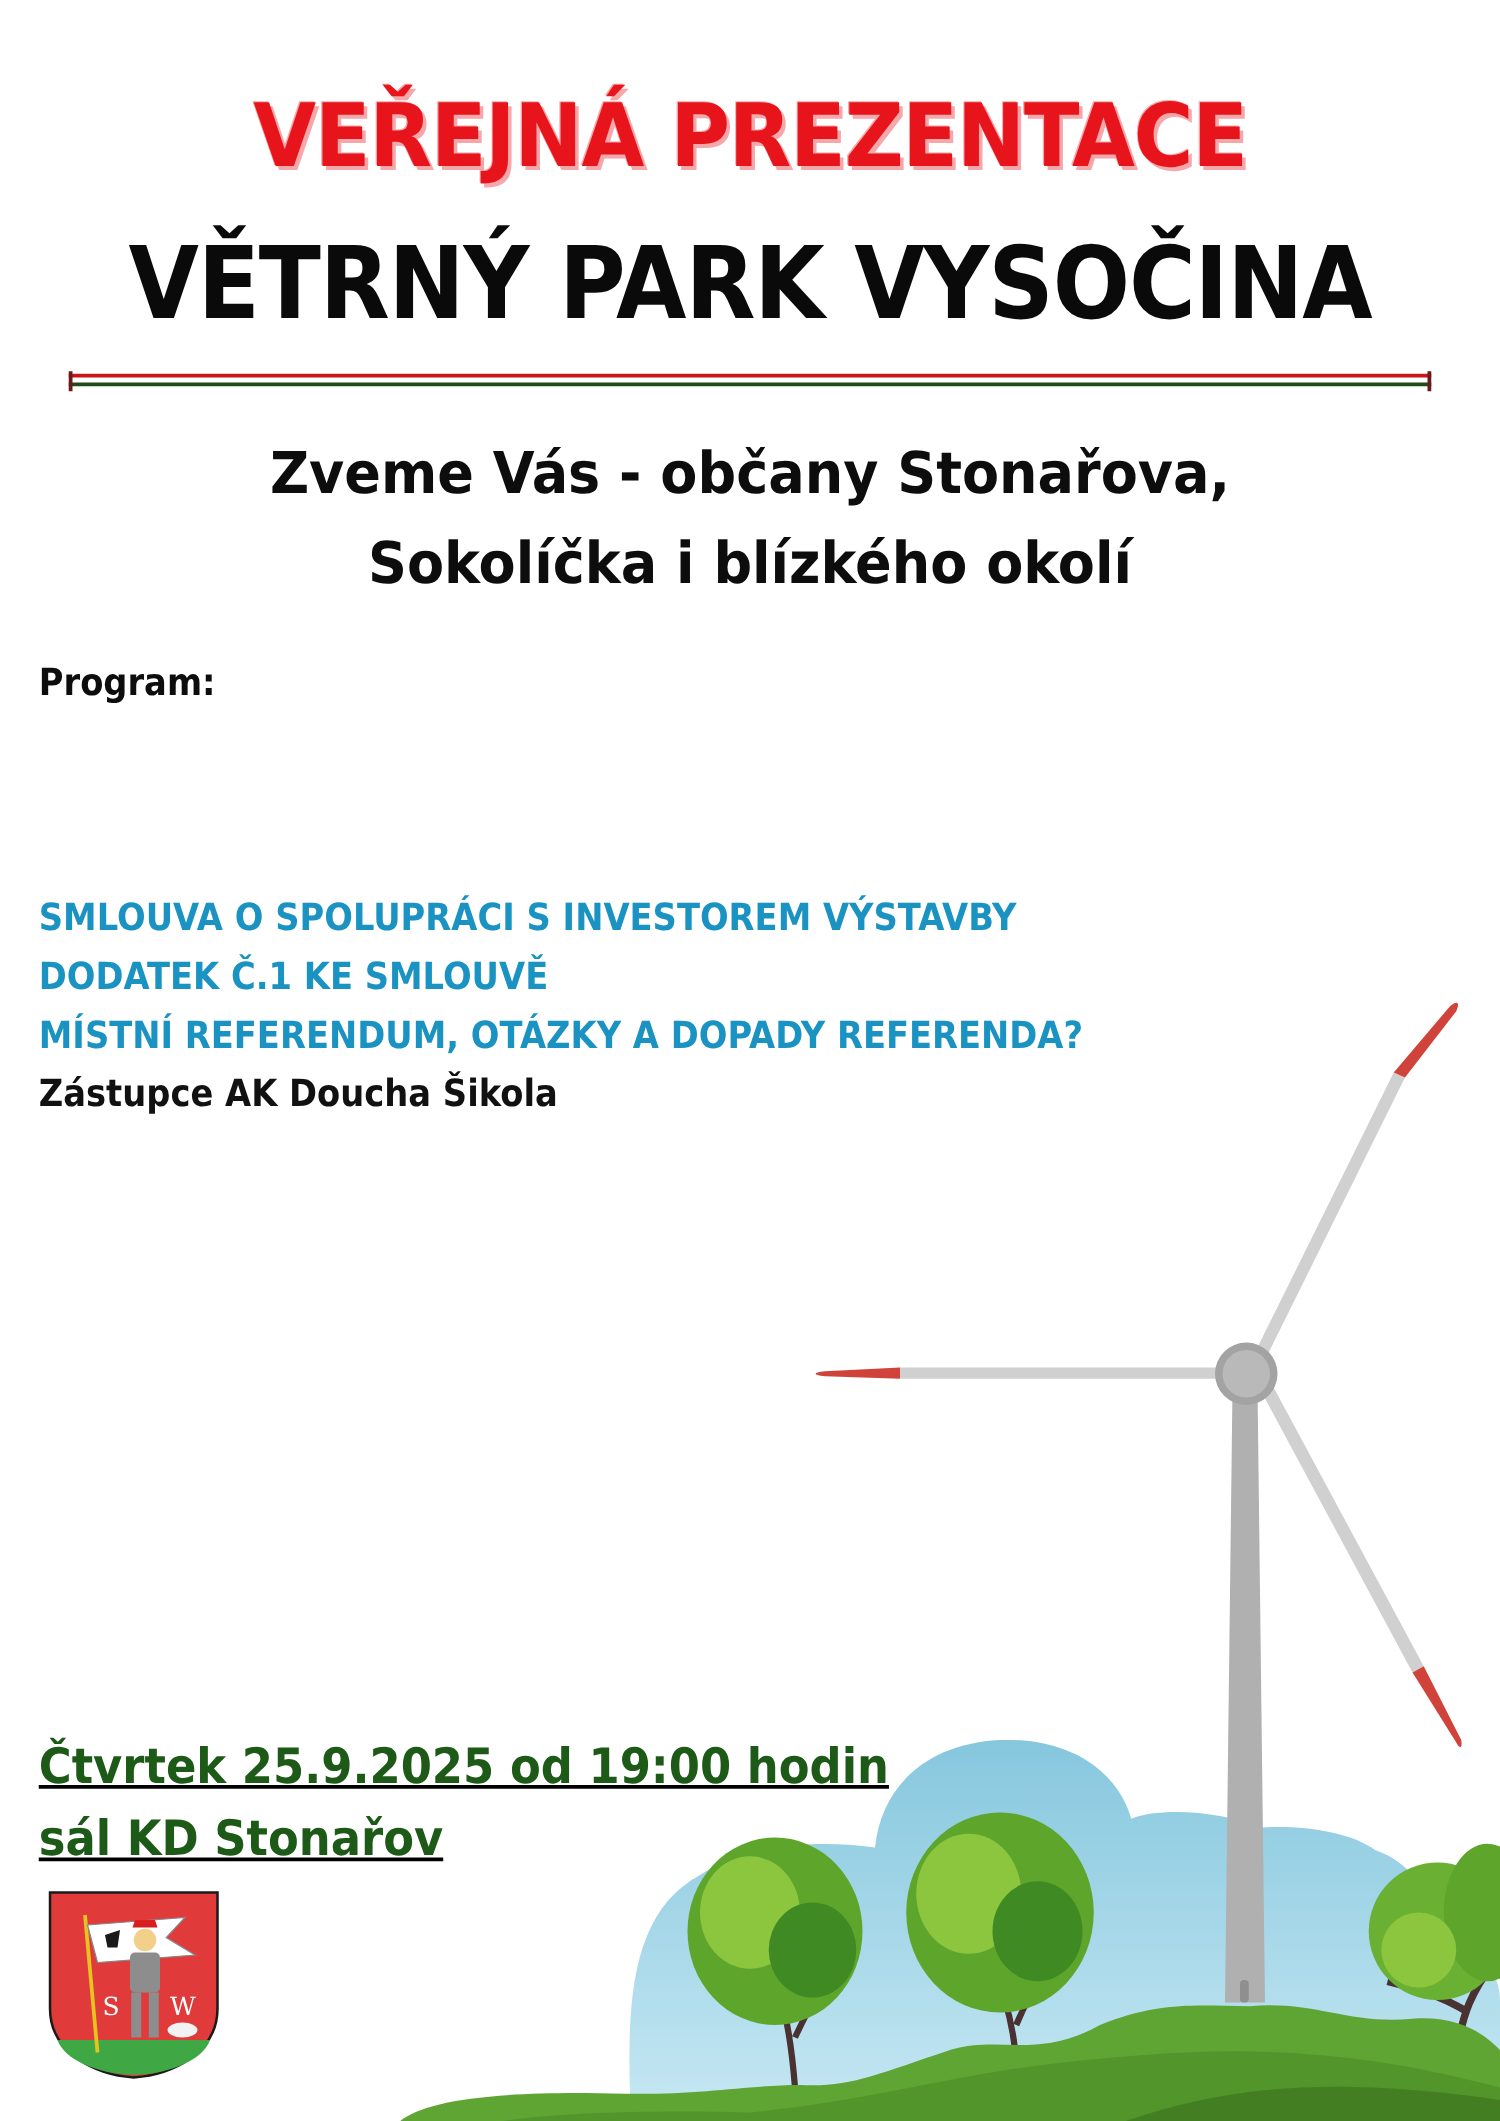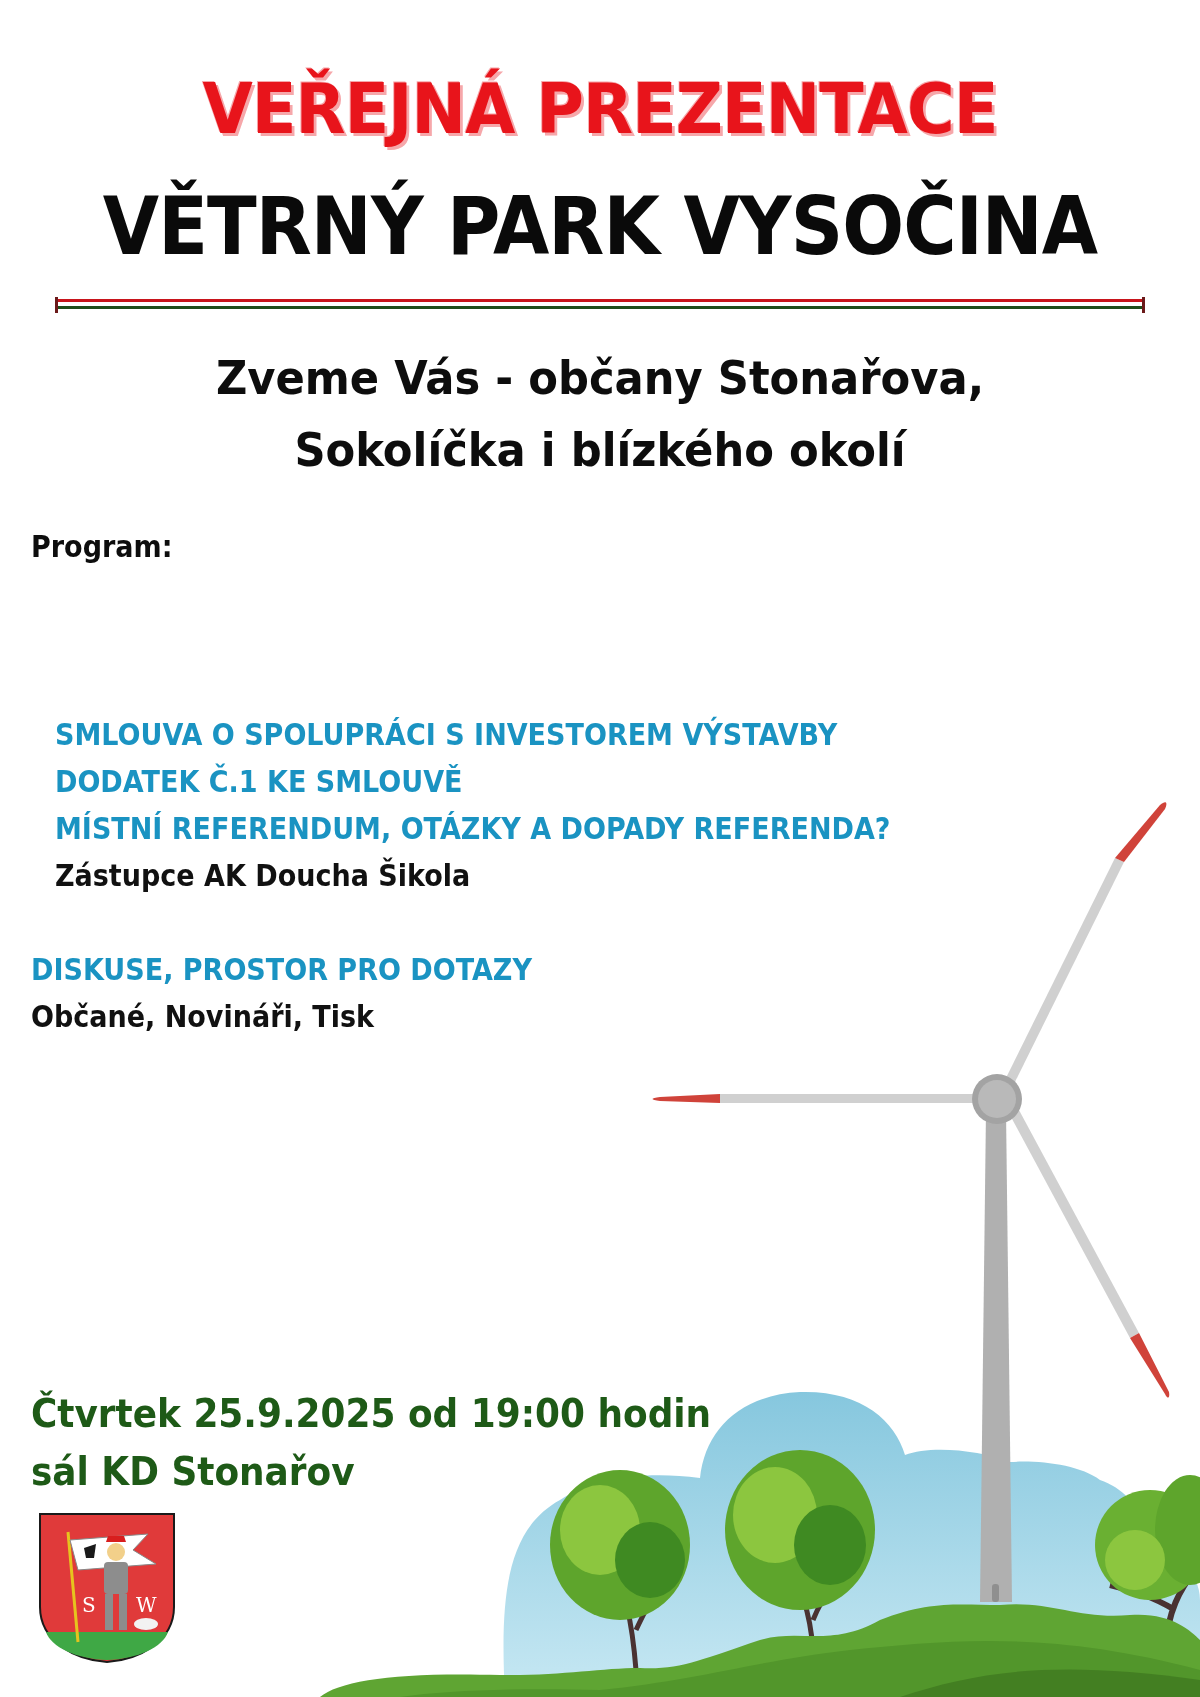--- a/index.html
+++ b/index.html
@@ -30,21 +30,21 @@
     line-height: 72px; color: #0d0d0d;
     transform: scaleX(0.94); transform-origin: center;
   }
   .program { position: absolute; left: 31px; top: 524px; width: 1160px; z-index: 2; }
   .line { font-family: "DejaVu Sans", sans-serif; font-weight: bold; white-space: nowrap;
           transform: scaleX(0.9); transform-origin: left center; }
   .label { font-size: 30px; color: #0d0d0d; height: 46px; line-height: 46px; }
   .topic { font-size: 30px; color: #1a93c2; height: 47px; line-height: 47px; }
   .speaker { font-size: 30px; color: #111111; height: 47px; line-height: 47px; }
   .gap { height: 94px; }
-  .event { position: absolute; left: 31px; top: 1385px; z-index: 2; }
+  .event { position: absolute; left: 31px; top: 1385px; z-index: 2; text-decoration: underline; }
   .event .line { font-size: 39px; color: #1e5a17; height: 58px; line-height: 58px; transform: scaleX(0.92); }
   .crest { position: absolute; left: 38px; top: 1512px; width: 138px; height: 152px; z-index: 2; }
 </style>
 </head>
 <body>
 
 <svg class="scene" viewBox="0 0 1200 1697" xmlns="http://www.w3.org/2000/svg">
   <defs>
     <linearGradient id="sky" x1="0" y1="0" x2="0" y2="1">
       <stop offset="0" stop-color="#86c7de"></stop>
@@ -110,32 +110,28 @@
   <div>Sokolíčka i blízkého okolí</div>
 </div>
 
 <div class="program">
   <div class="line label">Program:</div>
 
   <div class="gap"></div>
 
   <div class="gap"></div>
 
-  <div style="margin-top:-47px;margin-left:24px;">
+  <div style="margin-top:-47px;">
     <div class="line topic">SMLOUVA O SPOLUPRÁCI S INVESTOREM VÝSTAVBY</div>
     <div class="line topic">DODATEK Č.1 KE SMLOUVĚ</div>
     <div class="line topic">MÍSTNÍ REFERENDUM, OTÁZKY A DOPADY REFERENDA?</div>
     <div class="line speaker">Zástupce AK Doucha Šikola</div>
   </div>
   <div class="gap"></div>
 
-  <div style="margin-top:-47px;">
-    <div class="line topic">DISKUSE, PROSTOR PRO DOTAZY</div>
-    <div class="line speaker">Občané, Novináři, Tisk</div>
-  </div>
 </div>
 
 <div class="event">
   <div class="line">Čtvrtek 25.9.2025 od 19:00 hodin</div>
   <div class="line">sál KD Stonařov</div>
 </div>
 
 <svg class="crest" viewBox="0 0 138 152" xmlns="http://www.w3.org/2000/svg">
   <path d="M2 2 L136 2 L136 95 C136 130 100 148 69 150 C38 148 2 130 2 95 Z" fill="#e03a3a" stroke="#1a1a1a" stroke-width="2"></path>
   <path d="M8 120 L130 120 C125 135 100 147 69 148 C38 147 13 135 8 120 Z" fill="#3fa845"></path>

